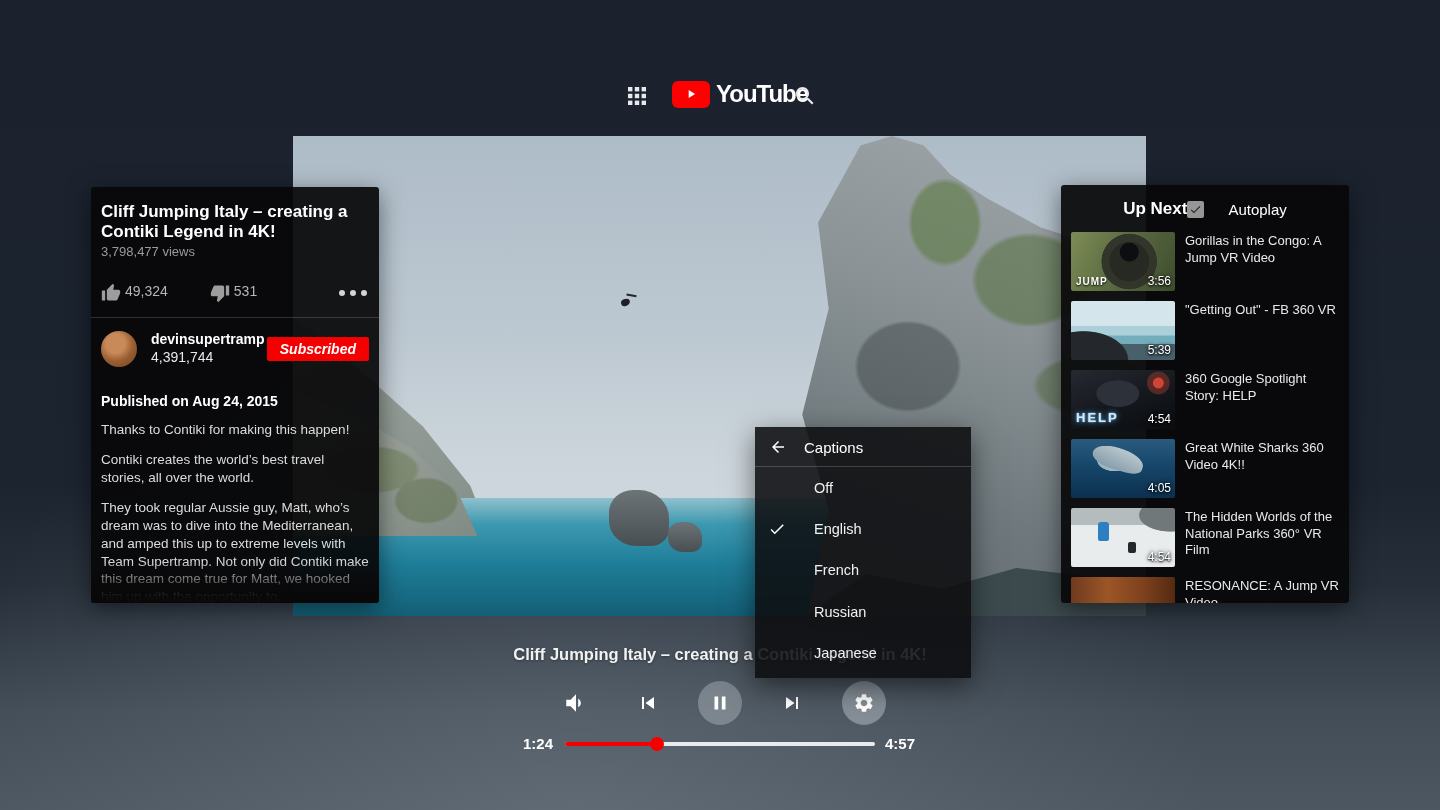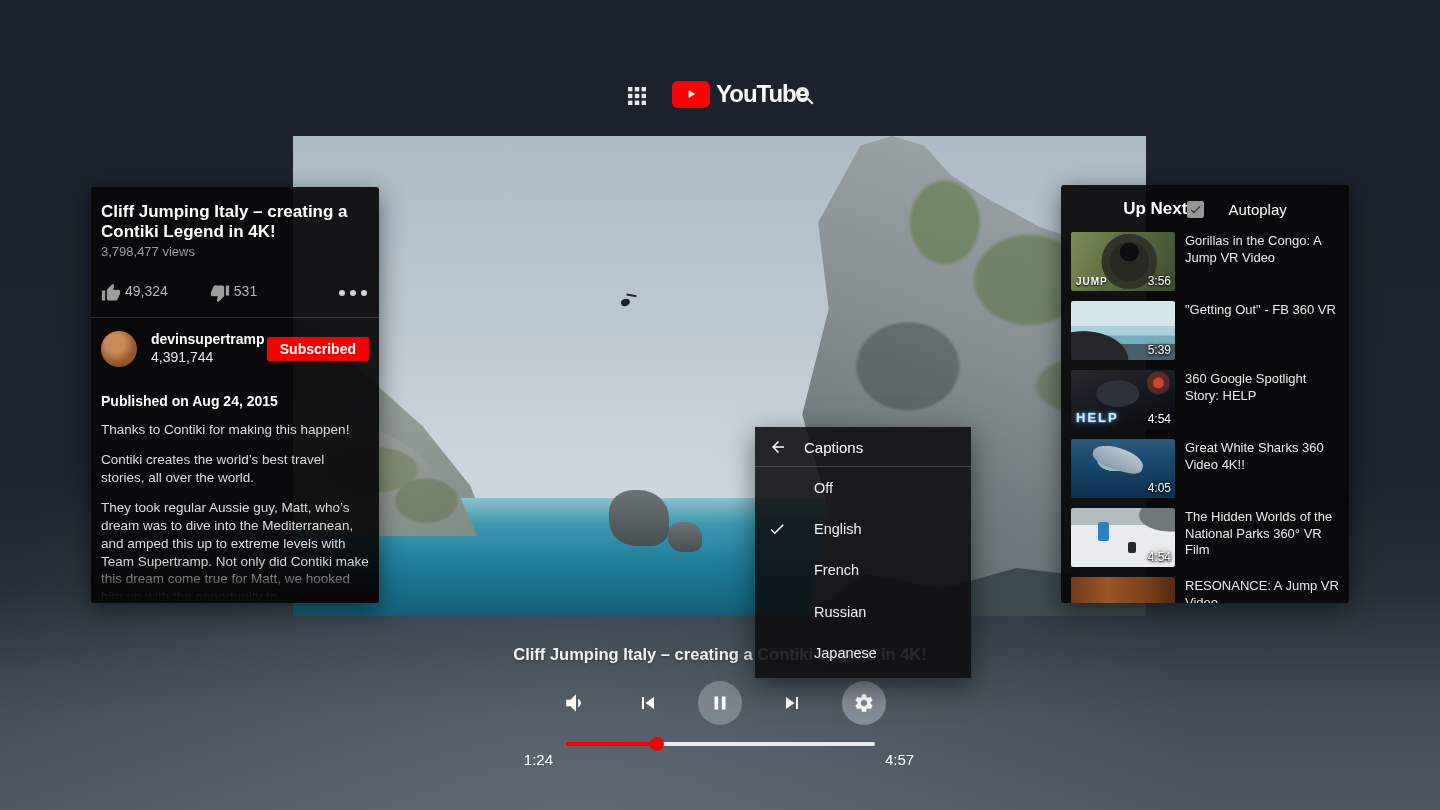--- a/index.html
+++ b/index.html
@@ -63,21 +63,21 @@
   .ip-more{margin-left:auto;display:flex;gap:5px;padding:6px 2px;cursor:pointer;}
   .ip-more i{width:6px;height:6px;border-radius:50%;background:#d4d4d4;}
   .ip-divider{height:1px;background:rgba(255,255,255,.16);margin:14px -10px 0 -10px;}
   .ip-channel{display:flex;align-items:center;margin-top:13px;cursor:pointer;}
   .ip-avatar{width:36px;height:36px;border-radius:50%;flex:none;
     background:radial-gradient(circle at 40% 35%, #c98a5a 0 30%, #9a5f33 55%, #6e4120 100%);}
   .ip-chinfo{margin-left:14px;line-height:1.25;}
   .ip-chname{font-size:14px;font-weight:700;color:#fff;}
   .ip-subs{font-size:14px;color:#e8e8e8;}
   .subscribed-btn{margin-left:auto;background:#f40000;color:#fff;font-size:14px;font-weight:700;
-    padding:4px 13px;border-radius:2px;cursor:pointer;}
+    padding:4px 13px;border-radius:2px;cursor:pointer;font-style:italic;}
   .ip-published{font-size:14px;font-weight:700;margin-top:26px;color:#fff;}
   .ip-desc{margin-top:4px;}
   .ip-desc p{font-size:13.5px;line-height:1.33;color:#dcdcdc;margin:12px 0 0 0;}
   .ip-fade{position:absolute;left:0;right:0;bottom:0;height:42px;
     background:linear-gradient(180deg,rgba(8,8,9,0),rgba(8,8,9,.97) 85%);}
   
   .upnext{position:absolute;left:1061px;top:185px;width:288px;height:418px;z-index:20;
     background:rgba(8,8,9,0.93);border-radius:3px;box-shadow:0 6px 24px rgba(0,0,0,.5);
     overflow:hidden;padding:0 10px;}
   .un-header{display:flex;align-items:center;justify-content:center;padding:14px 2px 13px 2px;}
@@ -132,21 +132,21 @@
   .cap-option.selected .cap-check{display:block;}
   
   .now-playing{position:absolute;left:0;top:645px;width:100%;text-align:center;z-index:5;
     font-size:16.5px;font-weight:700;color:#f2f2f2;text-shadow:0 1px 3px rgba(0,0,0,.35);}
   .ctl{position:absolute;transform:translate(-50%,-50%);color:#fff;cursor:pointer;z-index:6;}
   .ctl svg{display:block;fill:#fff;}
   .ctl-circle{width:44px;height:44px;border-radius:50%;display:flex;align-items:center;justify-content:center;}
   .pause-circle{background:rgba(235,240,245,0.28);}
   .gear-circle{background:rgba(235,240,245,0.35);}
   .progress-row{position:absolute;top:731px;left:0;width:100%;height:26px;z-index:6;}
-  .time{position:absolute;font-size:15px;font-weight:400;color:#fff;top:20px;}
+  .time{position:absolute;font-size:15px;font-weight:700;color:#fff;top:4px;}
   .time-elapsed{left:500px;width:53px;text-align:right;}
   .time-total{left:885px;}
   .track{position:absolute;left:565px;top:11px;width:310px;height:4px;border-radius:2px;
     background:rgba(245,247,248,0.92);cursor:pointer;}
   .track-fill{position:absolute;left:0;top:0;height:100%;background:#f40000;border-radius:2px;}
   .track-knob{position:absolute;top:50%;width:14px;height:14px;border-radius:50%;background:#f40000;transform:translate(-50%,-50%);}
 </style>
 </head>
 <body>
 

